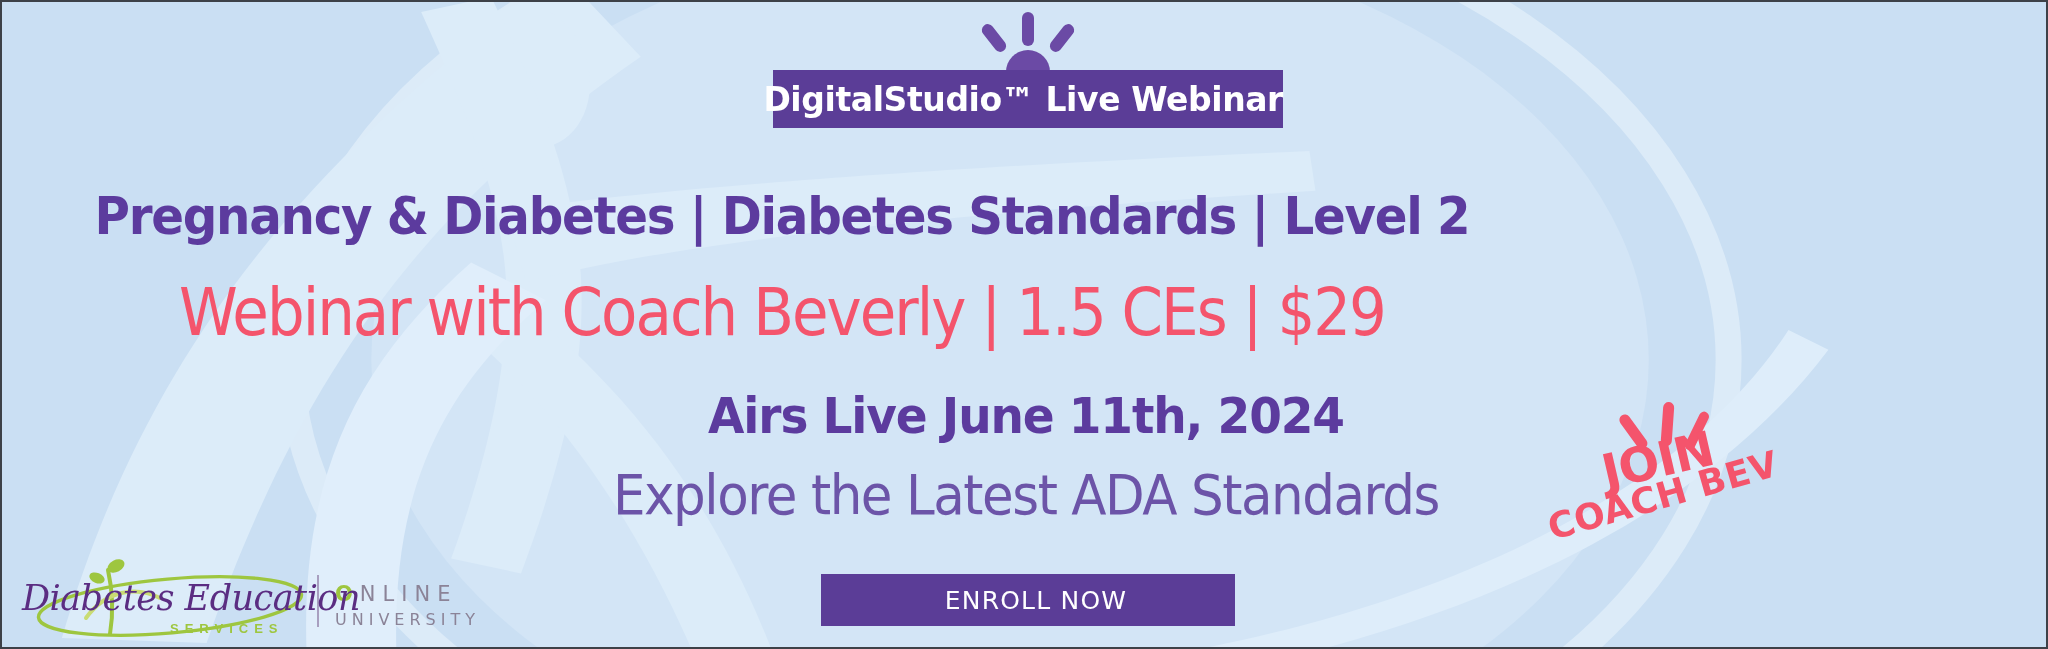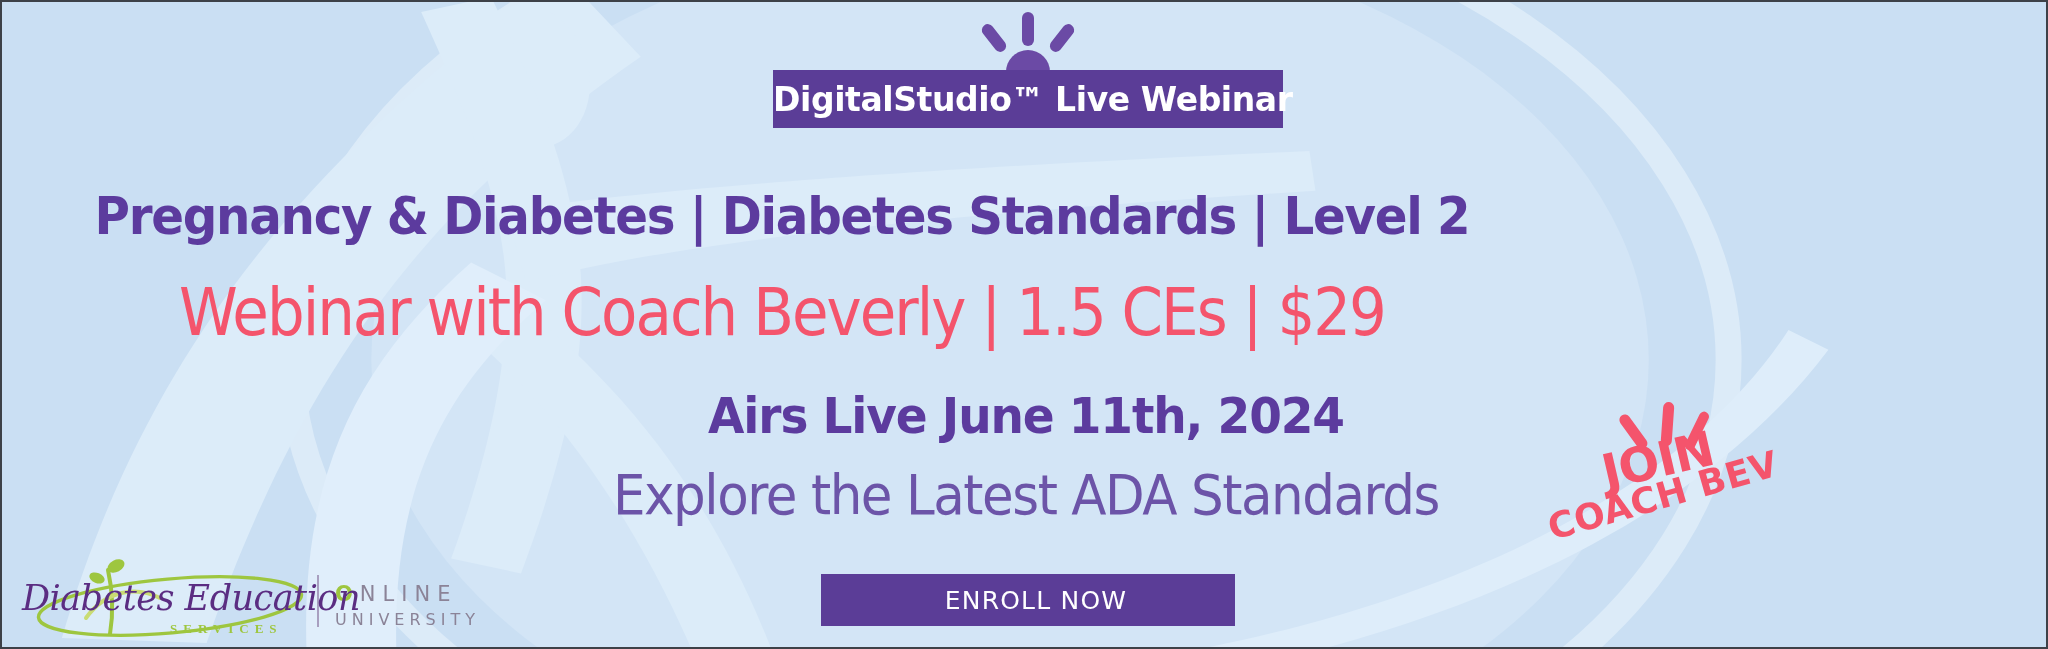--- a/index.html
+++ b/index.html
@@ -42,21 +42,21 @@
   
   .badge {
     position: absolute;
     left: 771px;
     top: 68px;
     width: 510px;
     height: 58px;
     background: #5b3d97;
     display: flex;
     align-items: center;
-    justify-content: flex-start;
+    justify-content: flex-end;
     z-index: 5;
   }
   .badge-text {
     color: #ffffff;
     font-family: "DejaVu Sans", sans-serif;
     font-size: 33px;
     font-weight: bold;
     letter-spacing: -0.4px;
     white-space: nowrap;
     line-height: 1;
@@ -266,21 +266,21 @@
     font-size: 35px;
     letter-spacing: -0.5px;
     white-space: nowrap;
     z-index: 3;
   }
   .logo-services {
     position: absolute;
     left: 150px;
     top: 63px;
     color: #9ec63f;
-    font-family: Liberation Serif, serif;
+    font-family: Liberation Sans, sans-serif;
     font-size: 13px;
     letter-spacing: 6px;
     font-weight: bold;
     z-index: 3;
   }
   .logo-swoosh {
     position: absolute;
     left: 0;
     top: 0;
     width: 292px;

